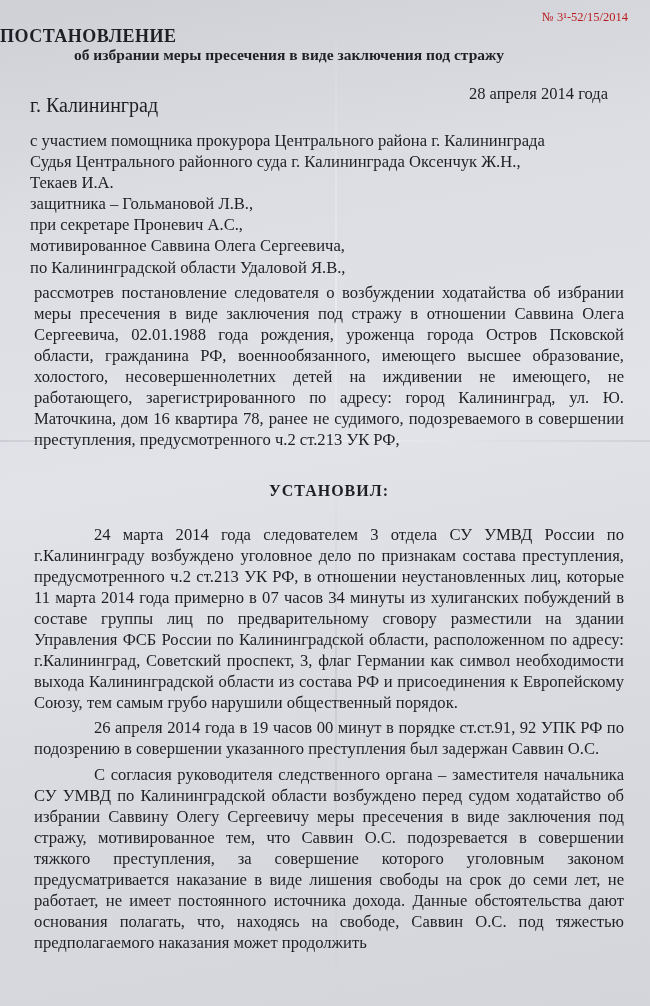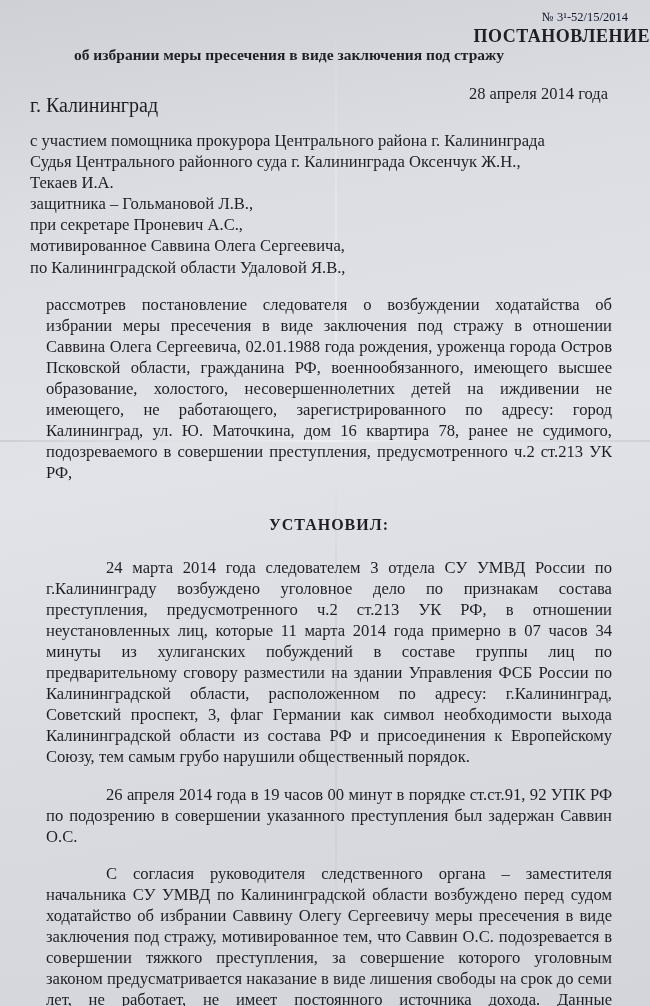--- a/index.html
+++ b/index.html
@@ -14,38 +14,38 @@
     position: absolute; top: 0; left: 335px; width: 2px; height: 1006px;
     background: linear-gradient(to bottom, rgba(255,255,255,0.0), rgba(255,255,255,0.35), rgba(160,160,170,0.25), rgba(255,255,255,0.0));
   }
   .fold-h {
     position: absolute; left: 0; top: 440px; width: 650px; height: 2px;
     background: linear-gradient(to right, rgba(170,170,180,0.35), rgba(255,255,255,0.4), rgba(170,170,180,0.3));
   }
   .page { position: absolute; left: 0; top: 0; width: 650px; height: 1006px; }
   .docnum {
     position: absolute; top: 10px; right: 22px;
-    font-size: 12.5px; color: #0f172a;
+    font-size: 12.5px; color: #b91c1c;
   }
   .title {
-    position: absolute; top: 26px; left: 0; width: 650px; text-align: right;
+    position: absolute; top: 26px; left: 0; width: 650px; text-align: left;
     font-weight: bold; font-size: 18px; letter-spacing: 0.5px;
   }
   .subtitle {
     position: absolute; top: 46px; left: 0; width: 578px; text-align: center;
     font-weight: bold; font-size: 15.5px;
   }
   .city { position: absolute; top: 94px; left: 30px; font-size: 20px; }
   .date { position: absolute; top: 84px; right: 42px; font-size: 16.5px; margin-left: 28px; }
   .body {
     position: absolute; left: 30px; top: 130px; width: 598px;
     font-size: 16.6px; line-height: 21.1px;
   }
   .line { white-space: nowrap; }
-  .para-block { margin: 16px; }
+  .para-block { margin: 4px; }
   .indent { text-indent: 60px; }
   .heading-ust {
     text-align: center; font-weight: bold; font-size: 16px;
     letter-spacing: 1px; margin: 30px 0 22px 0;
   }
   .jtext { text-align: justify; }
 </style>
 </head>
 <body>
 

